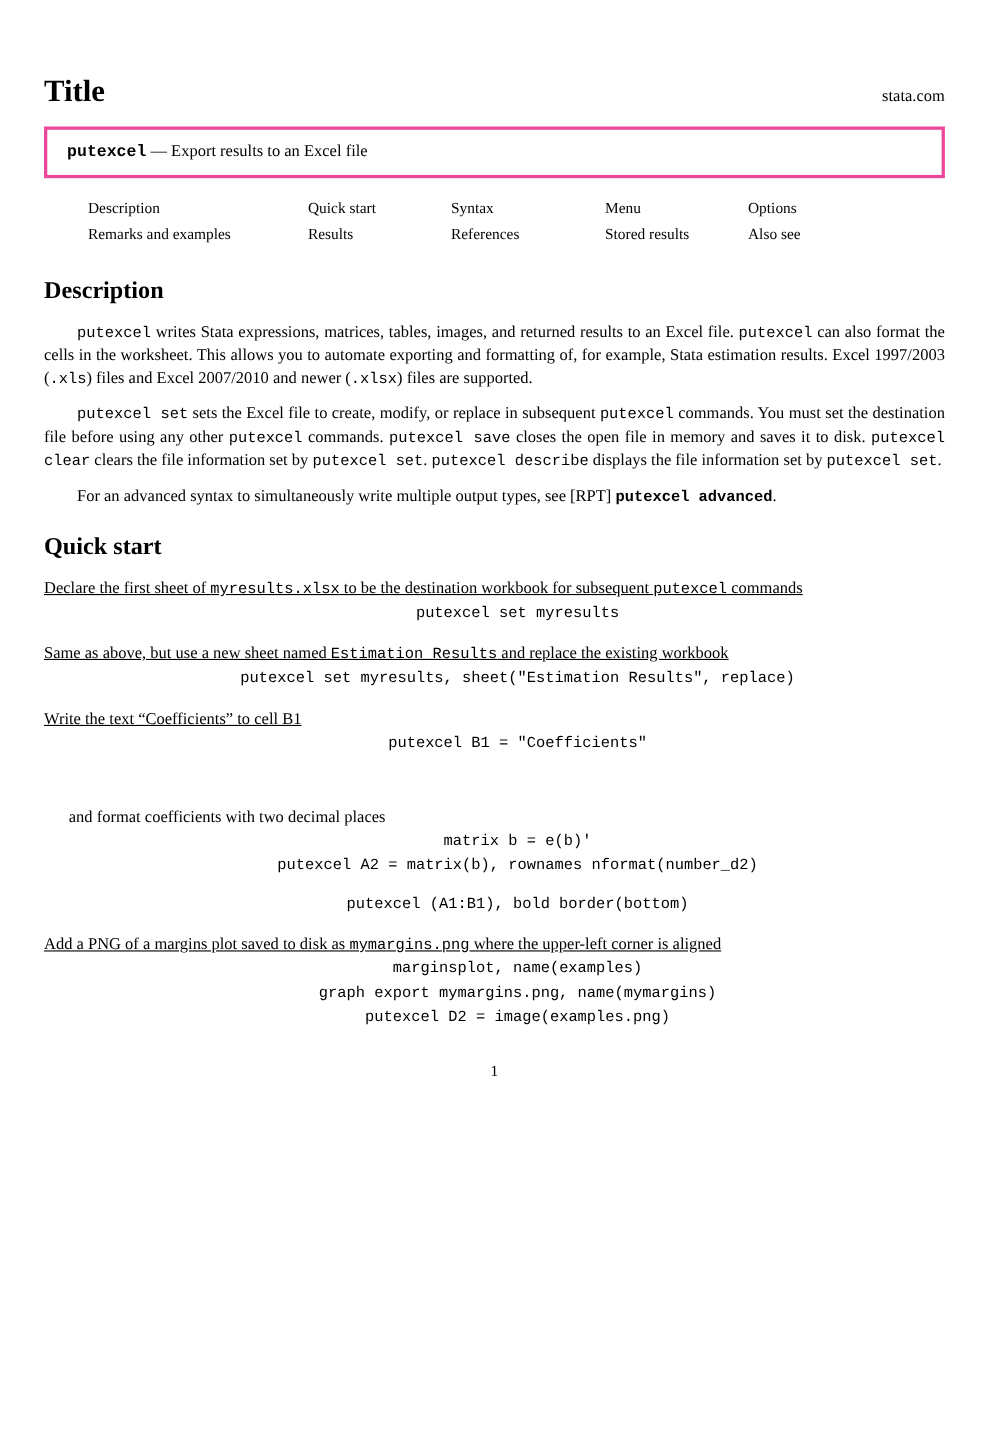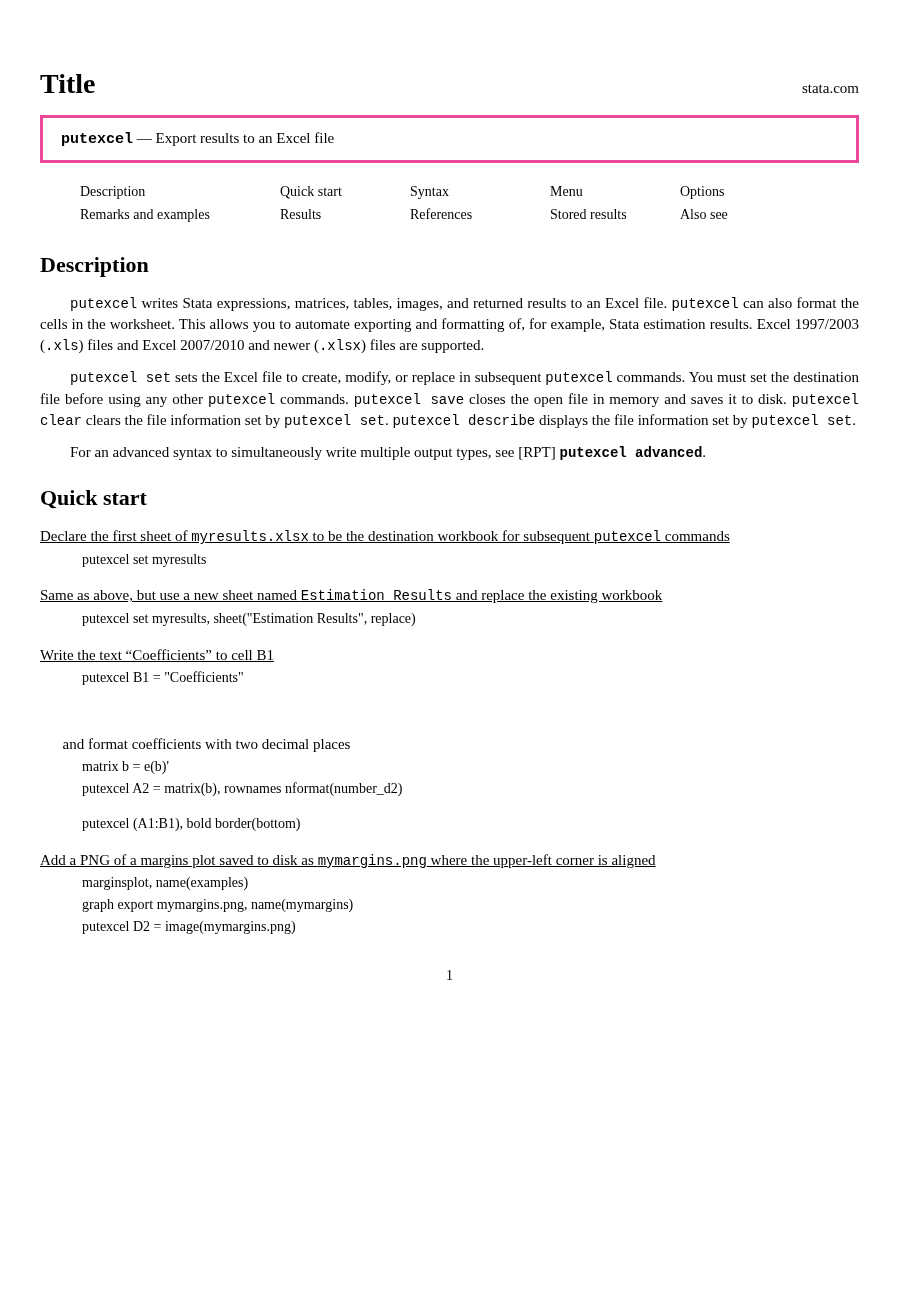--- a/index.html
+++ b/index.html
@@ -74,25 +74,26 @@
     }
     .qs-item {
       margin-bottom: 16px;
     }
     .qs-text {
       margin-bottom: 2px;
       text-align: justify;
       text-decoration: underline;
     }
     .qs-code {
-      font-family: Liberation Serif, serif;
+      font-family: Liberation Mono, monospace;
       font-size: 14px;
       margin-left: 3em;
       display: block;
       margin-top: 2px;
+      text-align: center;
     }
     .qs-text-indent {
       margin-left: 1.5em;
       display: block;
       margin-top: 47px;
     }
     .page-number {
       text-align: center;
       margin-top: 30px;
       font-size: 14px;
@@ -175,17 +176,17 @@
   </div>
 
   <div class="qs-item">
     <code class="qs-code">putexcel (A1:B1), bold border(bottom)</code>
   </div>
 
   <div class="qs-item">
     <p class="qs-text">Add a PNG of a margins plot saved to disk as <code>mymargins.png</code> where the upper-left corner is aligned</p>
     <code class="qs-code">marginsplot, name(examples)</code>
     <code class="qs-code">graph export mymargins.png, name(mymargins)</code>
-    <code class="qs-code">putexcel D2 = image(mymargins.png)</code>
+    <code class="qs-code">putexcel D2 = image(examples.png)</code>
   </div>
 </div>
 
 <div class="page-number">1</div>
 
 </body></html>

